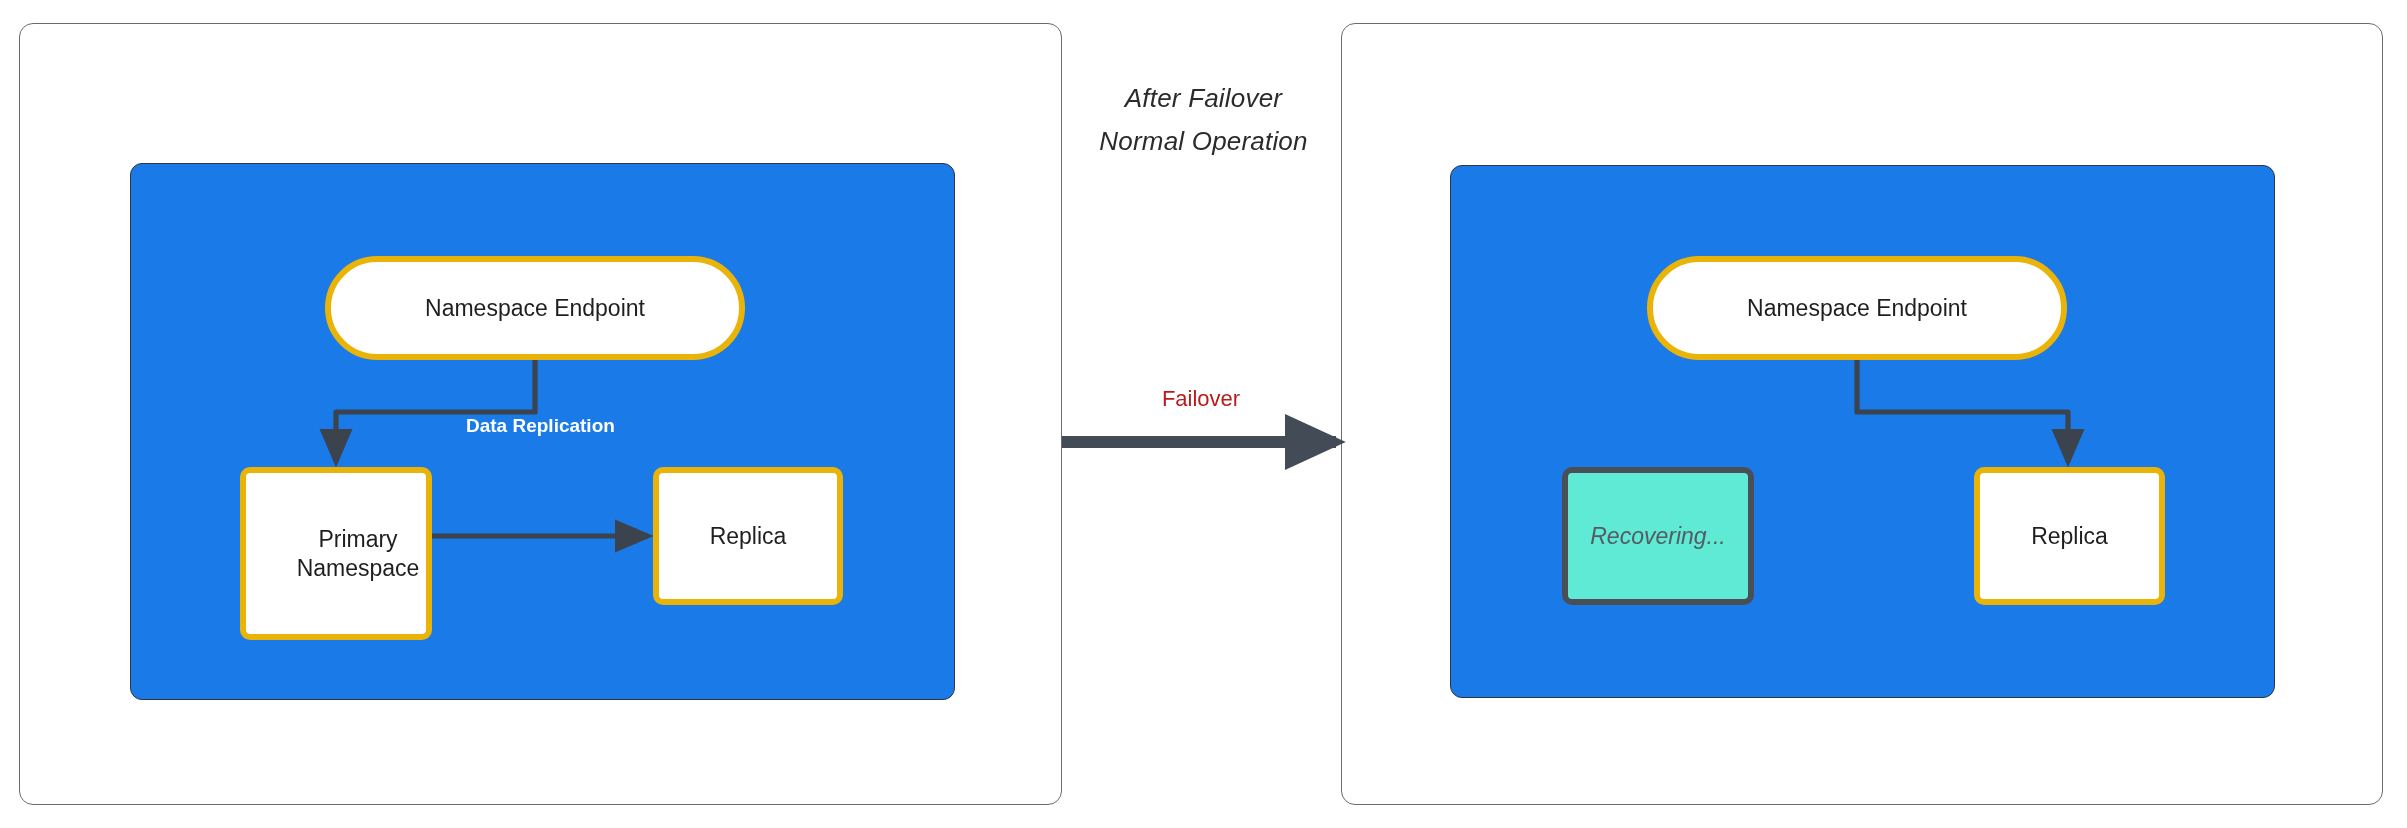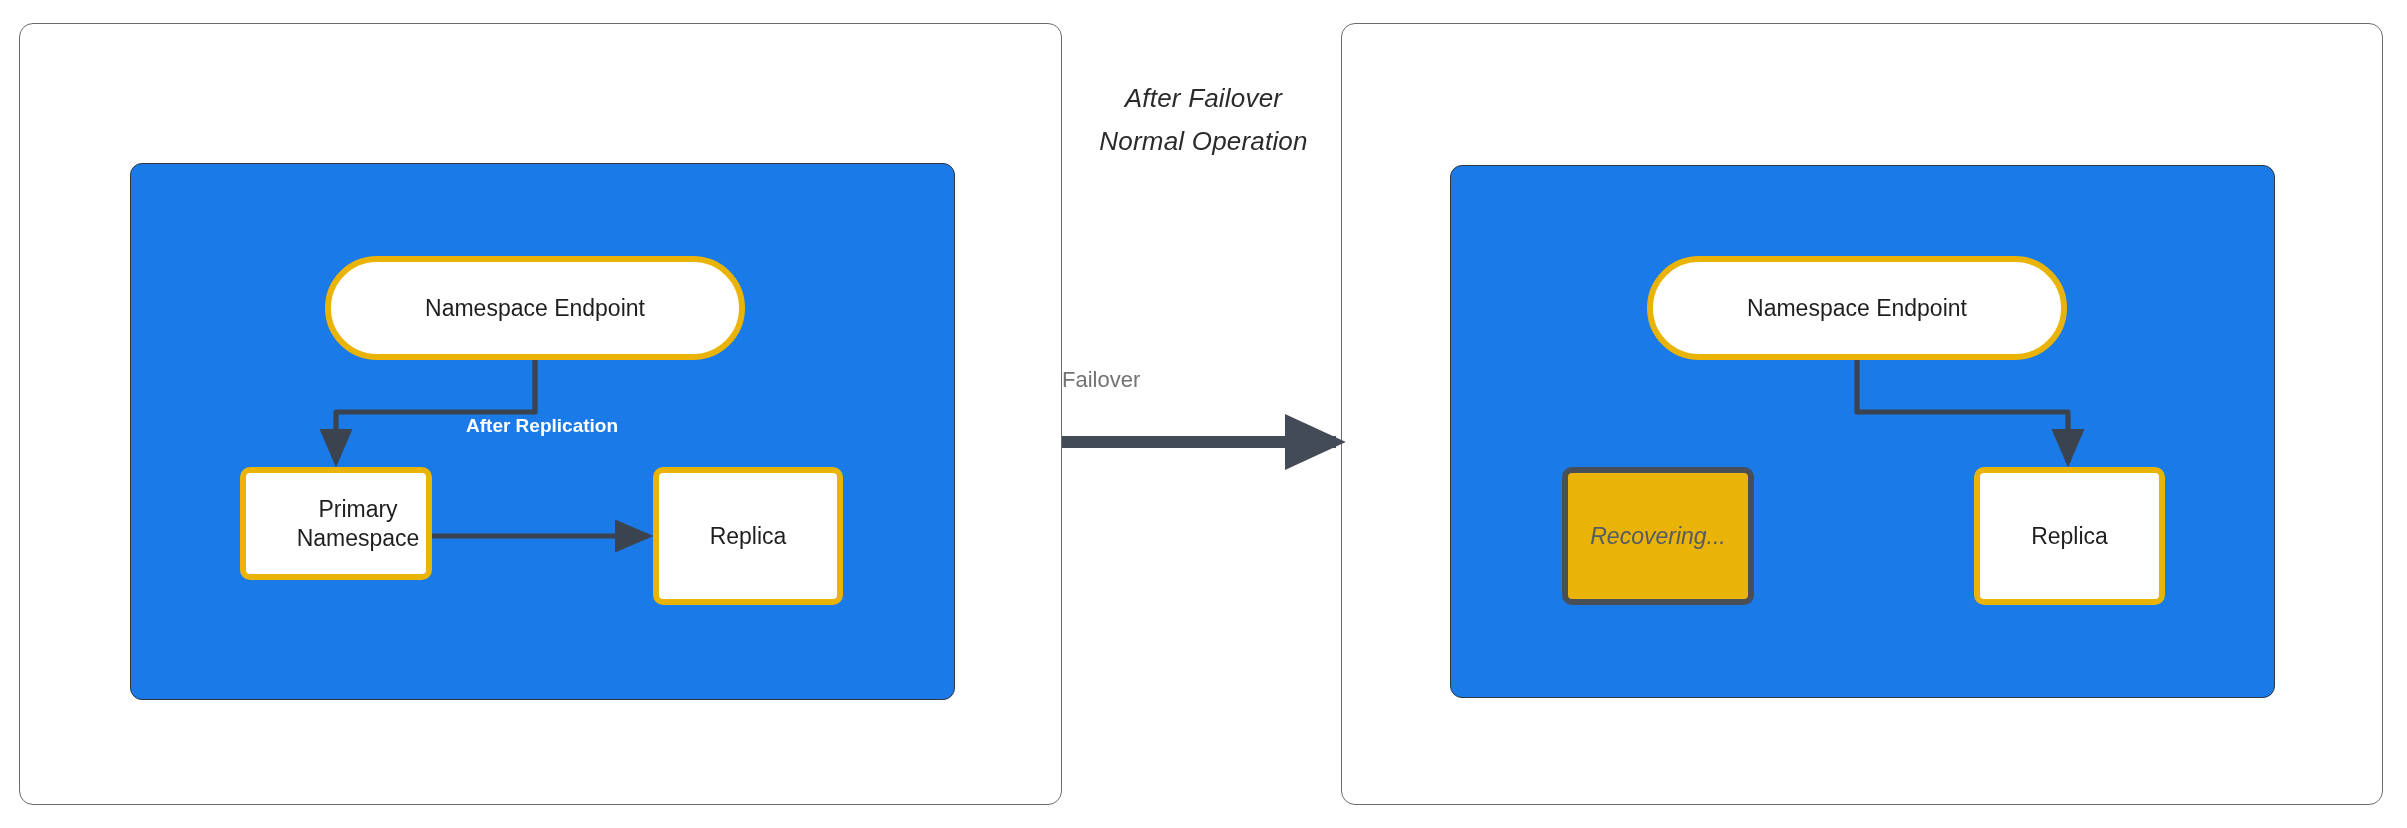--- a/index.html
+++ b/index.html
@@ -62,29 +62,29 @@
     text-align: center;
     border: 6px solid #eab308;
     background: #ffffff;
     color: #1f1f1f;
     font-size: 23px;
     line-height: 1.22;
   }
   .node.pill   { border-radius: 52px; }
   .node.boxy   { border-radius: 10px; }
   .node.muted  {
-    background: #eab308;
+    background: #5eead4;
     border-color: #4a4f57;
     color: #555b63;
     font-style: italic;
   }
 
   
   #node-endpoint-left { left: 325px; top: 256px; width: 420px; height: 104px; }
-  #node-primary       { left: 240px; top: 467px; width: 192px; height: 113px; padding-left: 44px; }
+  #node-primary       { left: 240px; top: 467px; width: 192px; height: 173px; padding-left: 44px; }
   #node-replica-left  { left: 653px; top: 467px; width: 190px; height: 138px; }
 
   
   #node-endpoint-right { left: 1647px; top: 256px; width: 420px; height: 104px; }
   #node-recovering     { left: 1562px; top: 467px; width: 192px; height: 138px; }
   #node-replica-right  { left: 1974px; top: 467px; width: 191px; height: 138px; }
 
   svg.edges {
     position: absolute;
     left: 0; top: 0;
@@ -100,23 +100,24 @@
     font-weight: bold;
     color: #ffffff;
     white-space: nowrap;
   }
   #label-data-replication { left: 466px; top: 415px; }
 
   #label-failover {
     position: absolute;
     left: 1062px;
     width: 278px;
-    top: 367px;
+    text-align: center;
+    top: 386px;
     font-size: 22px;
-    color: #737373;
+    color: #b91c1c;
     white-space: nowrap;
   }
 </style>
 </head>
 <body>
 
 <div id="stage">
 
   <div class="panel" id="panel-left"></div>
   <div class="panel-title" id="title-left">Normal Operation</div>
@@ -127,21 +128,21 @@
 
   <div class="node boxy" id="node-primary">
     <span>
       <span>Primary</span><br>
       <span>Namespace</span>
     </span>
   </div>
 
   <div class="node boxy" id="node-replica-left">Replica</div>
 
-  <div class="edge-label" id="label-data-replication">After Replication</div>
+  <div class="edge-label" id="label-data-replication">Data Replication</div>
 
   <div class="panel" id="panel-right"></div>
   <div class="panel-title" id="title-right">After Failover</div>
 
   <div class="cluster" id="cluster-right" style="background: rgb(26, 122, 232);"></div>
 
   <div class="node pill" id="node-endpoint-right">Namespace Endpoint</div>
 
   <div class="node boxy muted" id="node-recovering">Recovering...</div>
 

